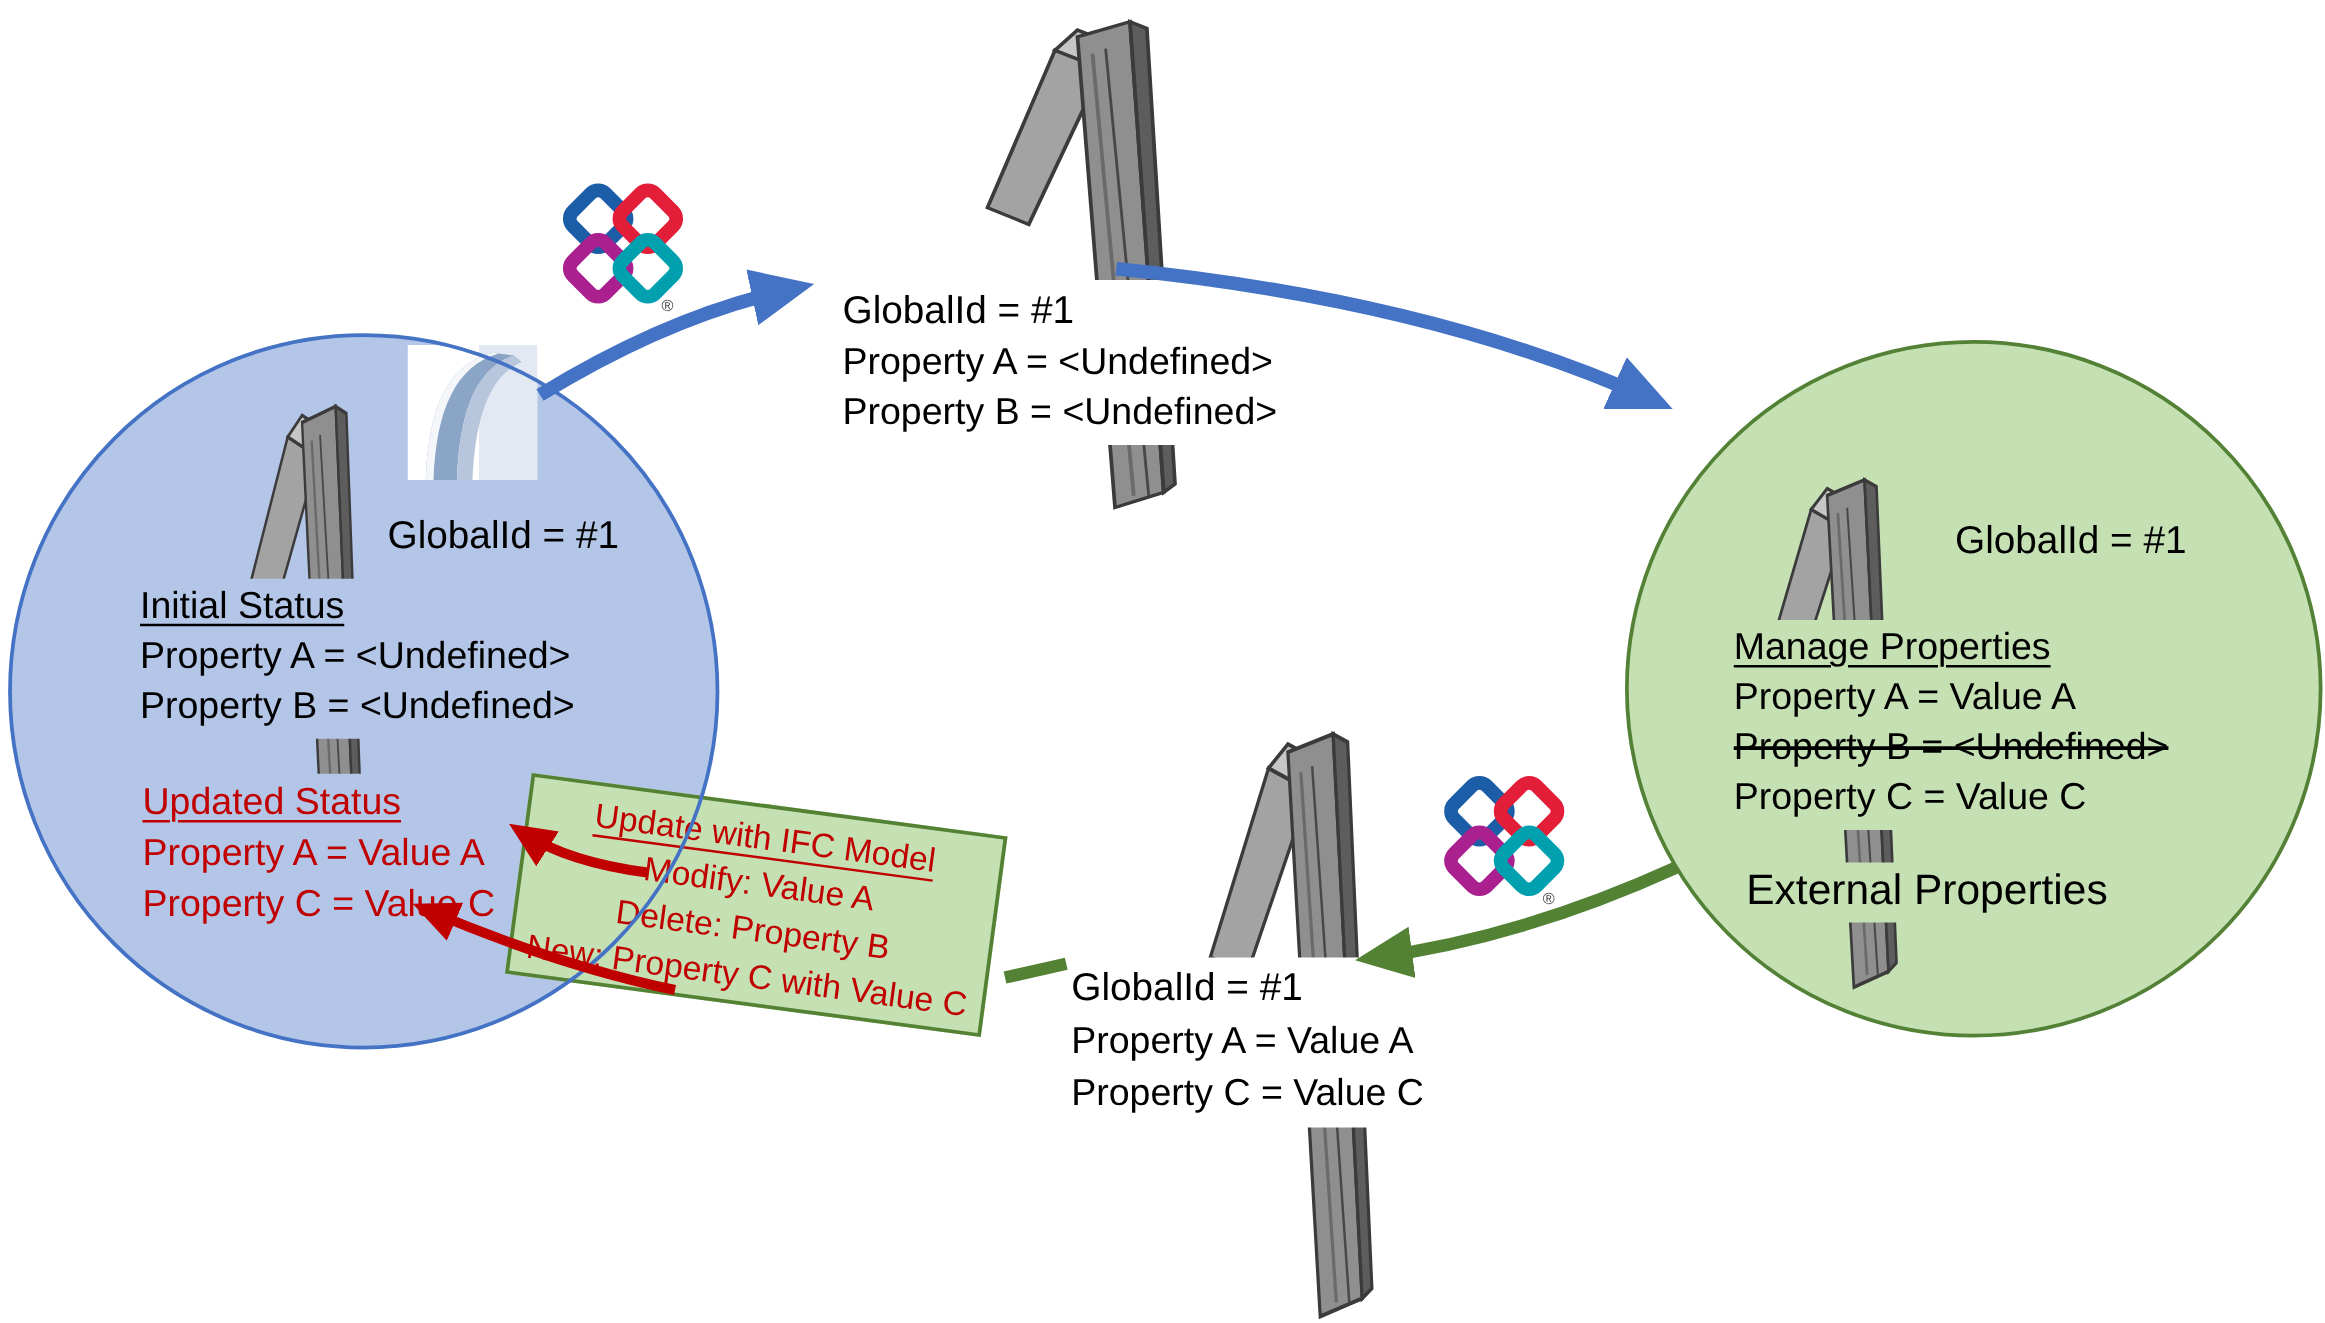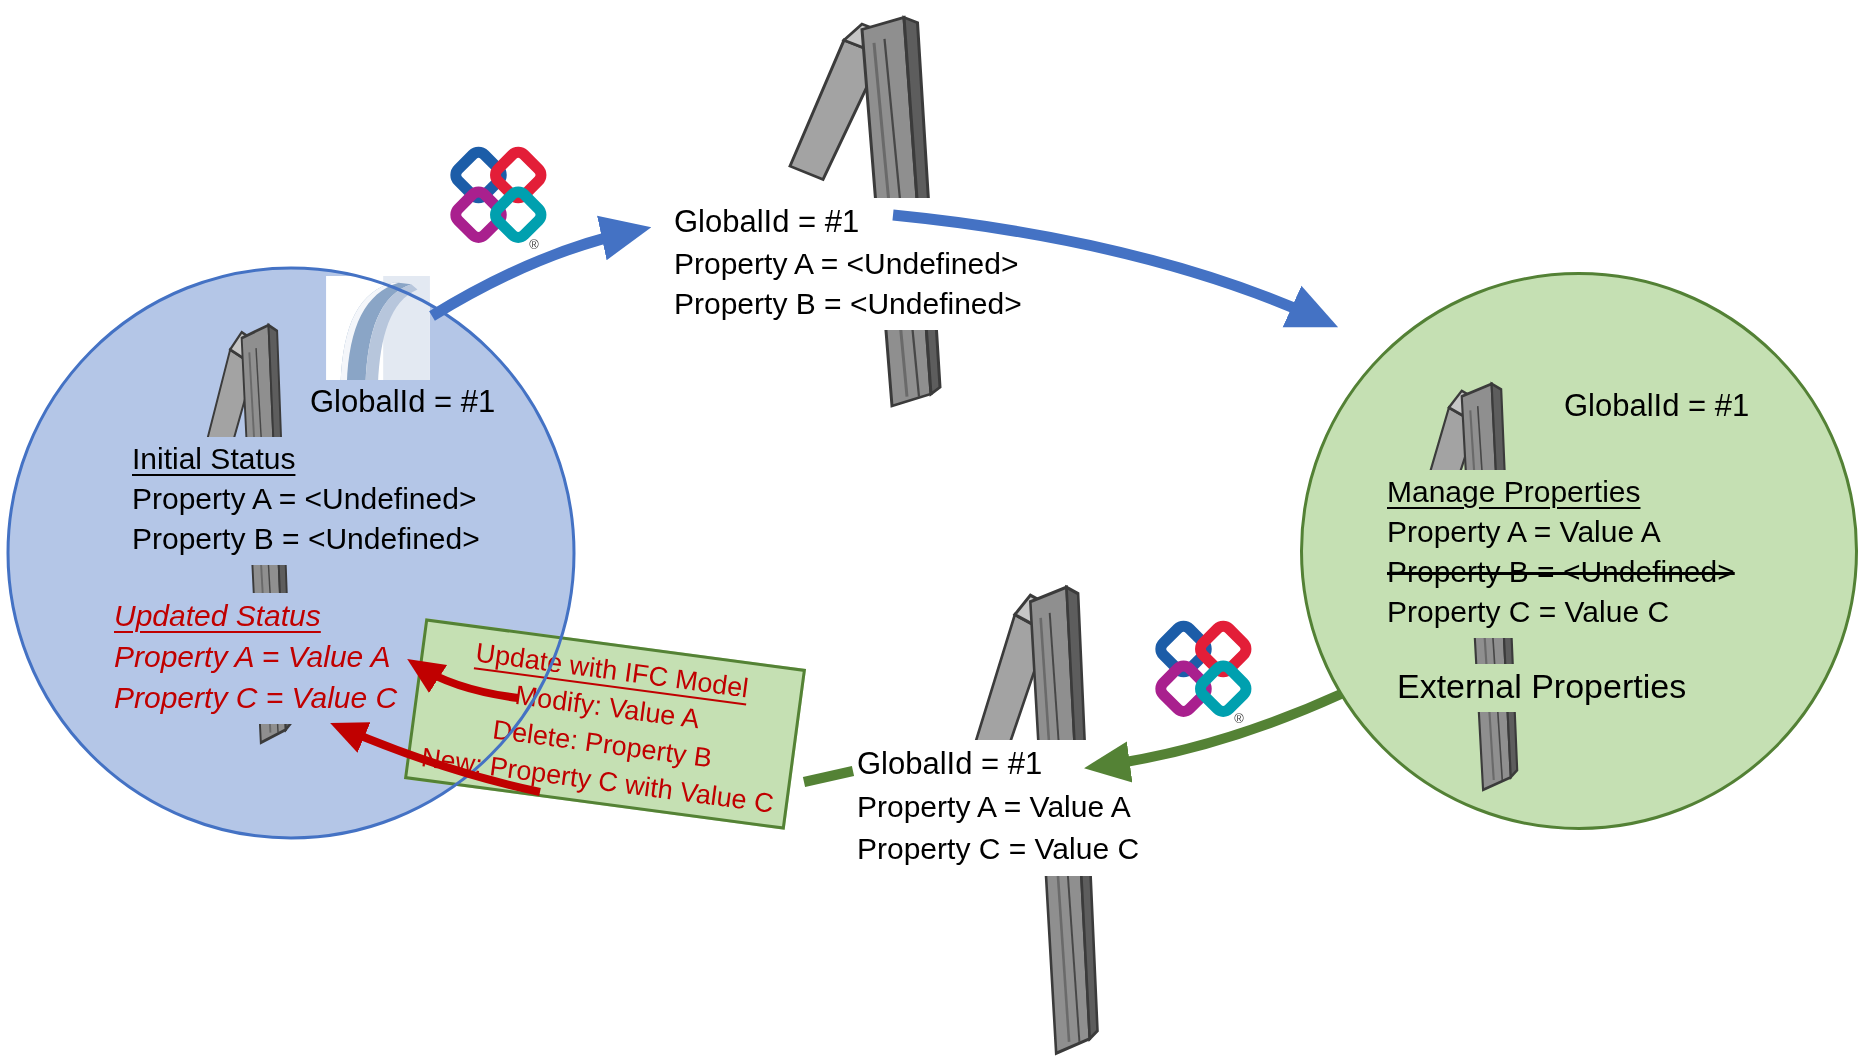--- a/index.html
+++ b/index.html
@@ -25,29 +25,29 @@
   .beam-bottom{left:958px;top:576px;width:155px;height:482px;}
   
   .logo-archicad{left:326px;top:276px;width:104px;height:108px;z-index:3;}
   .logo-ifc-1{left:437px;top:140px;width:120px;height:118px;z-index:3;}
   .logo-ifc-2{left:1142px;top:614px;width:120px;height:118px;z-index:3;}
   
   .tblock{z-index:4;font-size:30px;line-height:40px;white-space:nowrap;}
   .bg-white{background:#ffffff;}
   .bg-blue{background:#B4C6E7;}
   .bg-green{background:#C5E0B3;}
-  .pad{padding:2px 10px 6px 4px;}
+  .pad{padding:2px 10px 6px 4px;margin-top:26px;}
   .gid{font-size:31px;}
   .u{text-decoration:underline;text-decoration-thickness:2px;text-underline-offset:5px;}
   .strike{text-decoration:line-through;text-decoration-thickness:2.5px;}
-  .red{color:#C00000;font-style:italic;}
+  .red{color:#C00000;}
   .label-top{left:670px;top:198px;}
   .label-top .gid{line-height:44px;}
   .blue-gid{left:306px;top:380px;}
-  .blue-initial{left:128px;top:437px;}
+  .blue-initial{left:108px;top:437px;}
   .blue-updated{left:110px;top:593px;line-height:41px;}
   .green-gid{left:1560px;top:384px;}
   .green-manage{left:1383px;top:470px;}
   .green-appname{left:1393px;top:664px;font-size:34px;}
   .label-bottom{left:853px;top:740px;line-height:42px;}
   .label-bottom .gid{line-height:44px;}
   
   .note-box{
     left:413px;top:643px;width:384px;height:162px;z-index:5;
     background:#C5E0B3;border:3px solid #548235;box-sizing:border-box;

